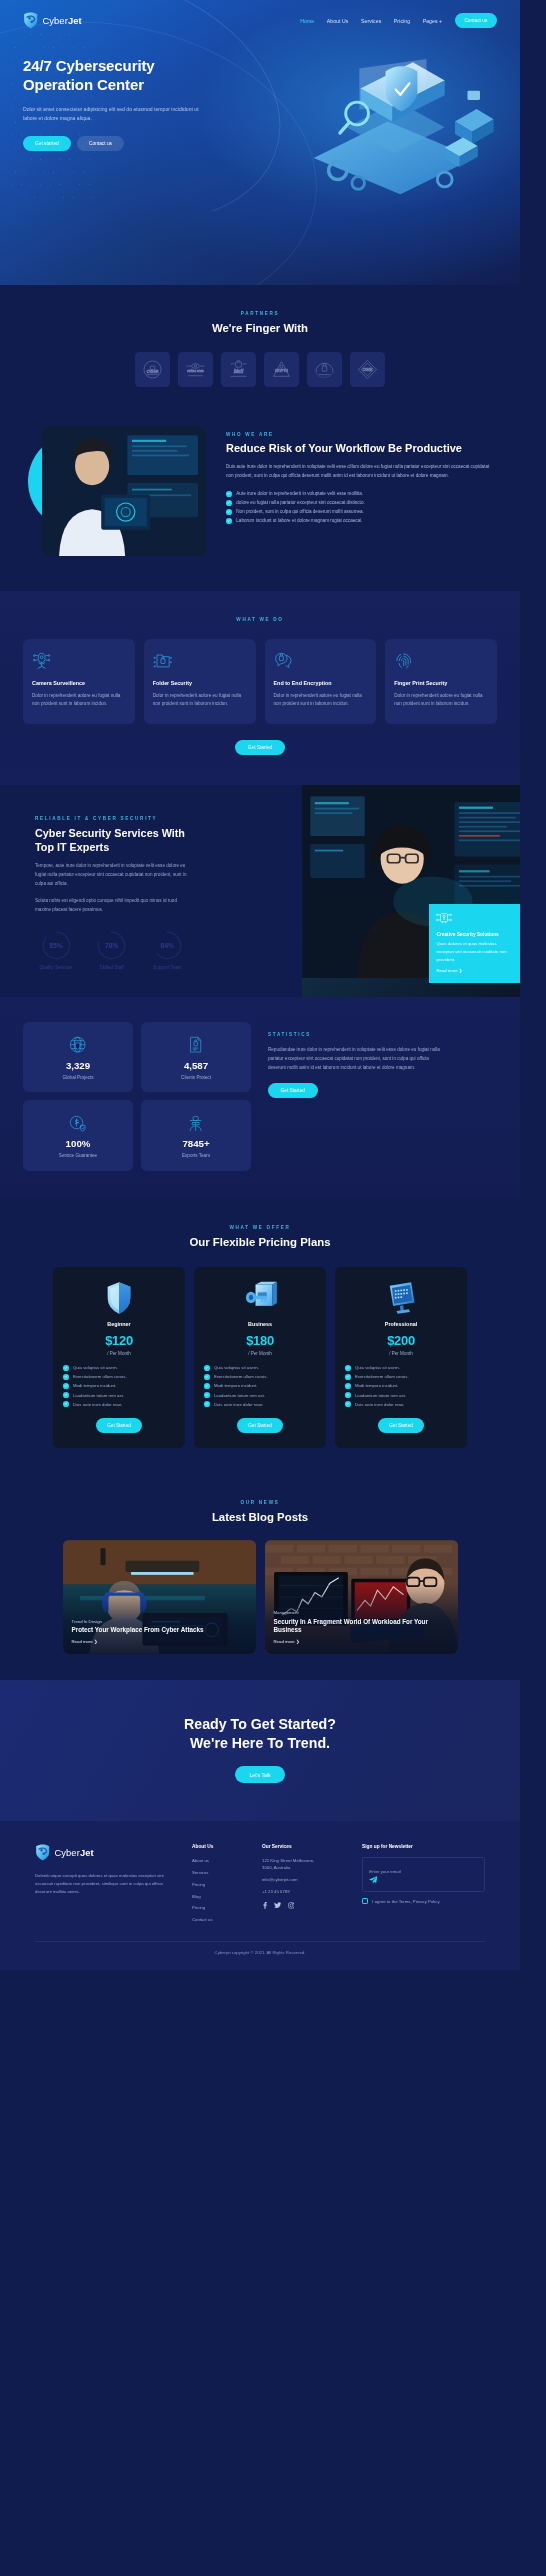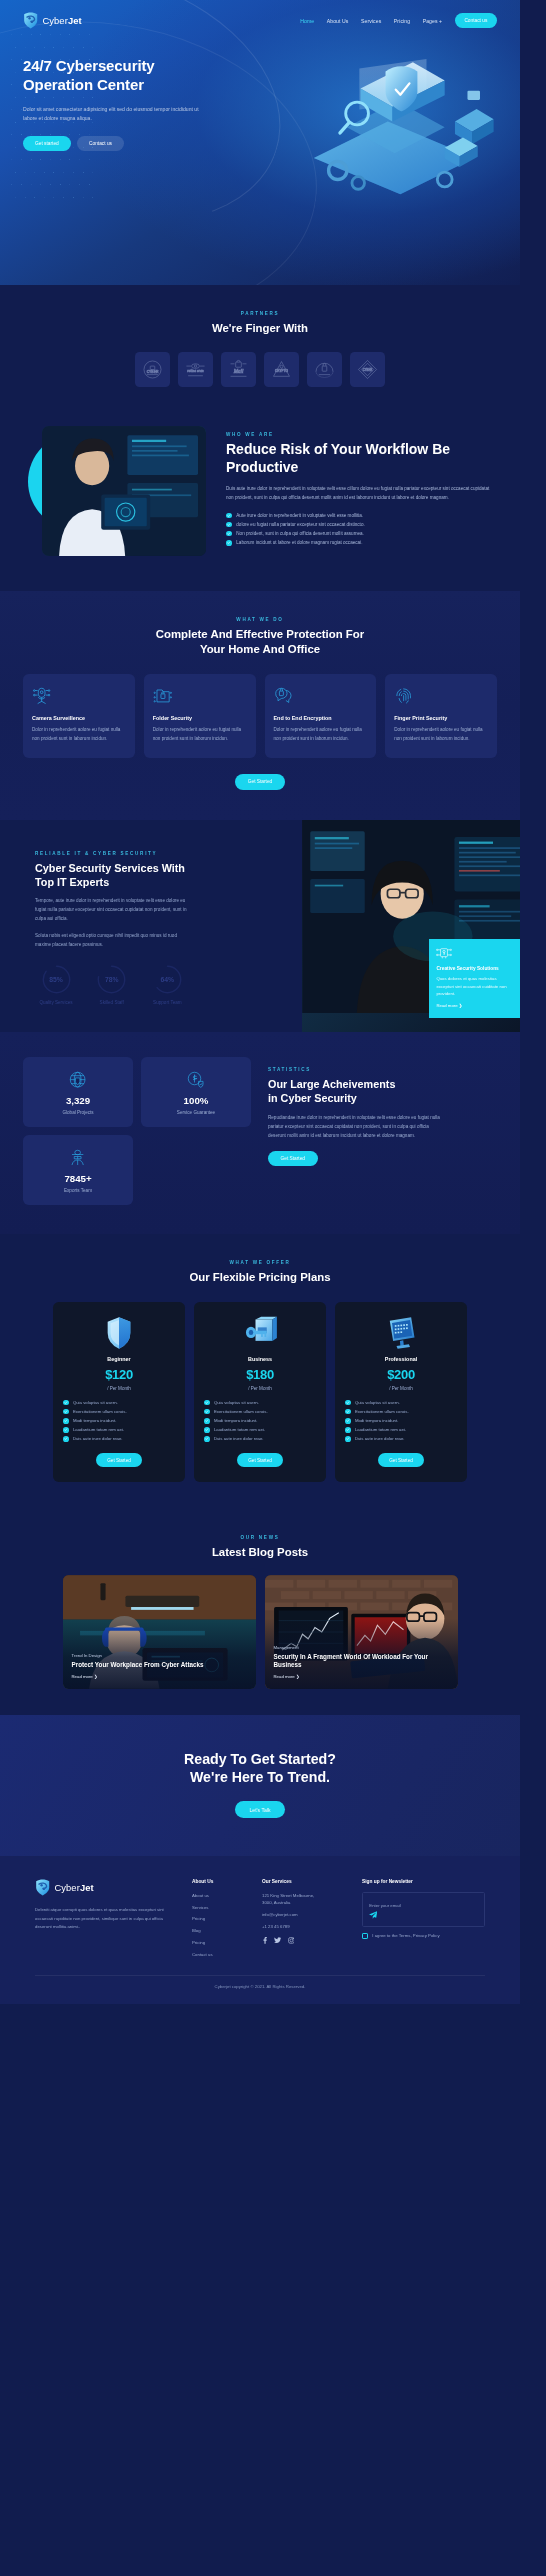--- a/index.html
+++ b/index.html
@@ -100,21 +100,21 @@
   .about-img .blob {
     position:absolute; left:4.6px; top:6.8px; width:97px; height:97px;
     border-radius:50%; background:#1bd4ef;
   }
   .about-img .photo {
     position:absolute; left:19.3px; top:0; width:164px; height:130px;
     border-radius:6.8px; overflow:hidden;
     background:linear-gradient(155deg,#0d2b4d 0%,#123a5e 40%,#0a1c36 100%);
   }
   .about-copy { flex:1; padding-top:5.7px; }
-  .about-copy h2 { font-size:14px; font-weight:700; line-height:1.28; margin-top:4.6px; }
+  .about-copy h2 { font-size:11px; font-weight:700; line-height:1.28; margin-top:4.6px; }
   .about-copy .body { margin-top:8px; font-size:4.6px; line-height:1.95; color:#a8b8da; }
   .checklist { margin-top:9.7px; display:flex; flex-direction:column; gap:3.4px; }
   .checklist li { list-style:none; display:flex; align-items:center; gap:4.6px; font-size:4.6px; color:#a8b8da; }
   .tick {
     width:5.7px; height:5.7px; border-radius:50%; background:#1ad6ef;
     display:inline-flex; align-items:center; justify-content:center; flex:0 0 auto;
   }
   .tick svg { display:block; }
 
   
@@ -606,24 +606,20 @@
               </svg>
             </span>
           <span>Laborum incidunt ut labore et dolore magnam rugiat occaecai.</span>
         </li>
       </ul>
     </div>
   </section>
 
   <section class="services">
     <div class="eyebrow">WHAT WE DO</div>
-    <h2 class="sec-title">
-      <span>Complete And Effective Protection For</span><br>
-      <span>Your Home And Office</span>
-    </h2>
     <div class="svc-grid">
 
       <div class="svc-card">
         <div class="ico">
           <svg width="19.3" height="19.3" viewBox="0 0 34 34" fill="none" stroke="#2aa9e8" stroke-width="1.3">
             <ellipse cx="17" cy="12" rx="6" ry="8"></ellipse>
               <circle cx="17" cy="11" r="2.4"></circle>
             <path d="M11 20 q6 6 12 0"></path>
               <path d="M17 20 v8"></path>
               <path d="M10 31 l7 -4 l7 4"></path>
@@ -805,20 +801,34 @@
               <line x1="6" y1="24" x2="28" y2="24"></line>
             <path d="M13 14 h8 v6 q0 4 -4 5.5 q-4 -1.5 -4 -5.5 z" fill="#15205a"></path>
           </svg>
         </div>
         <div class="num">3,329</div>
         <div class="lbl">Global Projects</div>
       </div>
       <div class="stat-card">
         <div class="ico">
           <svg width="19.3" height="19.3" viewBox="0 0 34 34" fill="none" stroke="#2aa9e8" stroke-width="1.2">
+            <path d="M8 4 h13 l5 5 v21 h-18 z"></path>
+              <path d="M21 4 v5 h5"></path>
+            <rect x="14" y="12" width="6" height="7" rx="1"></rect>
+              <path d="M15.3 12 v-1.6 a1.7 1.7 0 0 1 3.4 0 v1.6"></path>
+            <line x1="12" y1="23" x2="22" y2="23"></line>
+              <line x1="12" y1="26" x2="19" y2="26"></line>
+          </svg>
+        </div>
+        <div class="num">4,587</div>
+        <div class="lbl">Clients Protect</div>
+      </div>
+      <div class="stat-card">
+        <div class="ico">
+          <svg width="19.3" height="19.3" viewBox="0 0 34 34" fill="none" stroke="#2aa9e8" stroke-width="1.2">
             <circle cx="15" cy="15" r="11"></circle>
             <path d="M18 11 q-5 -2 -5 1.5 t5 2.5 t-5 2 " stroke-linecap="round"></path>
             <line x1="15" y1="8" x2="15" y2="22"></line>
             <path d="M22 20 h8 v5 q0 4 -4 5.5 q-4 -1.5 -4 -5.5 z"></path>
             <path d="M24.5 25 l1.3 1.4 l2.6 -3" stroke-width="1.3"></path>
           </svg>
         </div>
         <div class="num">100%</div>
         <div class="lbl">Service Guarantee</div>
       </div>
@@ -832,24 +842,20 @@
             <path d="M7 30 q2 -9 10 -9 q8 0 10 9"></path>
             <line x1="17" y1="21" x2="17" y2="30"></line>
           </svg>
         </div>
         <div class="num">7845+</div>
         <div class="lbl">Exports Team</div>
       </div>
     </div>
     <div class="stats-copy">
       <div class="eyebrow left">STATISTICS</div>
-      <h2>
-        <span>Our Large Acheivements</span><br>
-        <span>in Cyber Security</span>
-      </h2>
       <p>Repudiandae irure dolor in reprehenderit in voluptate velit esse dolore eu fugiat nulla pariatur excepteur sint occaecat cupidatat non proident, sunt in culpa qui officia deserunt mollit anim id est laborum incidunt ut labore et dolore magnam.</p>
       <button class="btn btn-cyan">Get Started</button>
     </div>
   </section>
 
   <section class="pricing">
     <div class="eyebrow">WHAT WE OFFER</div>
     <h2 class="sec-title">Our Flexible Pricing Plans</h2>
     <div class="price-grid">
 

